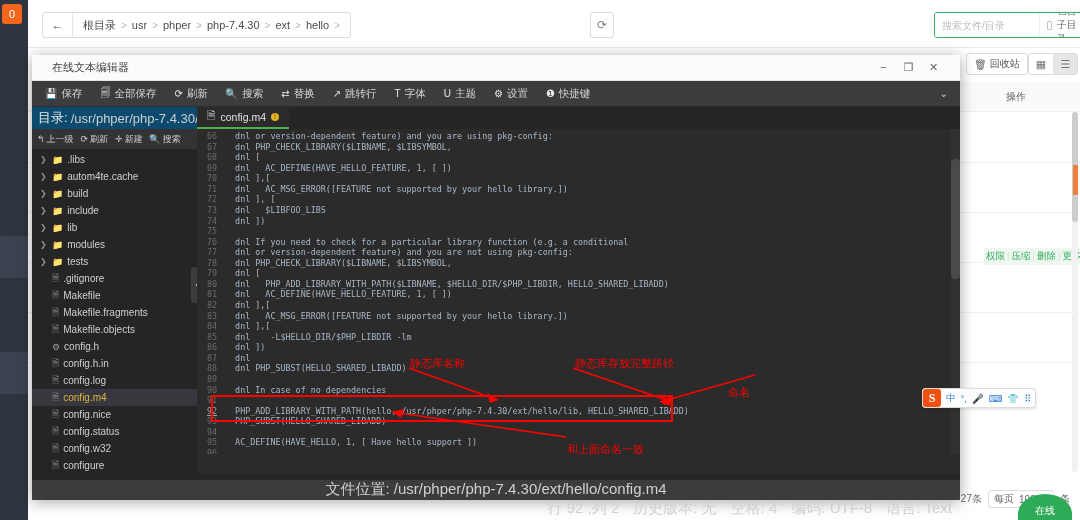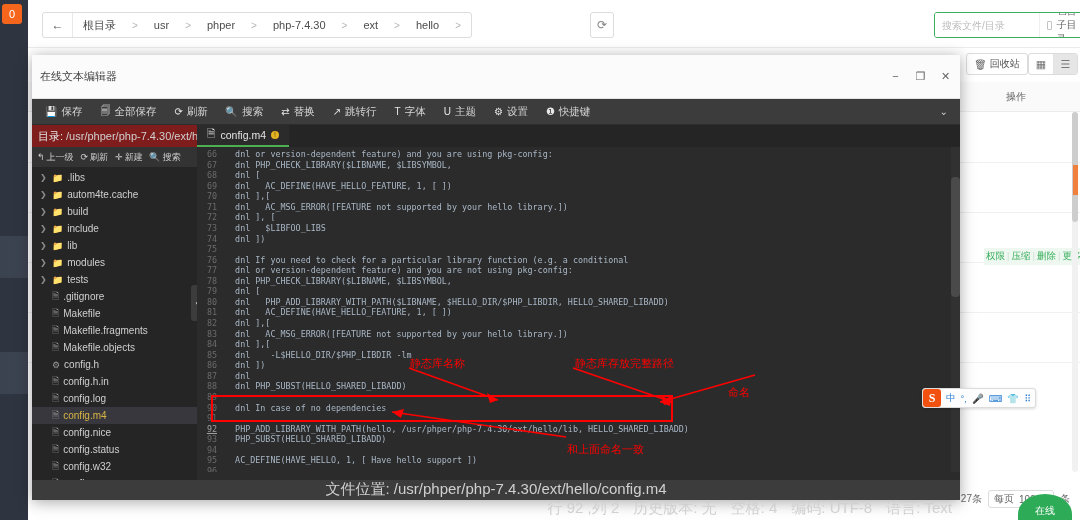--- a/index.html
+++ b/index.html
@@ -35,21 +35,21 @@
   }
   .crumbbox {
     position: absolute; left: 14px; top: 12px; height: 26px;
     display: flex; align-items: center;
     border: 1px solid #dcdcdc; border-radius: 3px; background: #fff;
   }
   .crumb-back {
     width: 30px; height: 24px; display:flex; align-items:center; justify-content:center;
     border-right: 1px solid #e8e8e8; color: #555; font-size: 12px;
   }
-  .crumbs { display: flex; align-items: center; padding: 0 10px; gap: 16px; }
+  .crumbs { display: flex; align-items: center; padding: 0 10px; gap: 5px; }
   .crumb { font-size: 11px; color: #4c4c4c; }
   .crumb-sep { font-size: 10px; color: #b6b6b6; }
   .refresh-btn {
     position: absolute; left: 562px; top: 12px; width: 24px; height: 26px;
     border: 1px solid #dcdcdc; border-radius: 3px; background: #fff;
     display:flex; align-items:center; justify-content:center;
     font-size: 12px; color: #888;
   }
   .searchwrap {
     position: absolute; left: 866px; top: 12px; height: 26px;
@@ -114,22 +114,22 @@
   .page-scroll { position:absolute; right: 2px; top: 112px; width: 6px; height: 360px; background:#f1f1f1; border-radius:3px; }
   .page-scroll i { display:block; width:6px; height:110px; background:#cdcdcd; border-radius:3px; }
   .orange-mark { position: absolute; right: 2px; top: 165px; width: 5px; height: 30px; background: #f0803c; }
 
   
   .editor {
     position: absolute; left: 32px; top: 55px; width: 928px; height: 445px;
     background: #252526; box-shadow: 0 2px 14px rgba(0,0,0,.35);
   }
   .ed-title {
-    height: 44px; background: #fbfbfb; border-bottom: 1px solid #e4e4e4;
-    display: flex; align-items: center; padding: 0 8px;
+    height: 26px; background: #fbfbfb; border-bottom: 1px solid #e4e4e4;
+    display: flex; align-items: center; padding: 0 20px;
     font-size: 11px; color: #444;
   }
   .ed-wincontrols { margin-left: auto; display: flex; gap: 12px; color: #666; font-size: 11px; }
   .wc { width: 13px; text-align: center; cursor: default; }
 
   .ed-toolbar {
     height: 26px; background: #3c3c3c;
     display: flex; align-items: center; padding-left: 4px;
     border-bottom: 1px solid #2d2d2d;
   }
@@ -140,21 +140,21 @@
   }
   .tb-ico { font-size: 10px; color: #e8e8e8; }
   .tb-chevron { margin-left: auto; padding-right: 12px; color: #cfcfcf; font-size: 10px; }
 
   .ed-body { display: flex; height: 367px; }
 
   
   .tree { width: 165px; background: #252526; position: relative; }
   .tree-path {
     height: 22px; display:flex; align-items:center; padding: 0 6px;
-    font-size: 11px; color: #cfcfcf; background: #7f1d1d; white-space: nowrap; overflow: hidden;
+    font-size: 13px; color: #cfcfcf; background: #0c4a6e; white-space: nowrap; overflow: hidden;
   }
   .tree-path b { color: #e6e6e6; font-weight: normal; margin-right: 3px; }
   .tree-actions {
     height: 20px; display: flex; align-items: center; gap: 7px; padding: 0 5px;
     background: #333334; font-size: 9px; color: #cfcfcf;
   }
   .ta { display: flex; align-items: center; gap: 2px; white-space: nowrap; }
   .tree-list { height: 325px; overflow: hidden; padding-top: 2px; }
   .tnode {
     height: 17px; display: flex; align-items: center; gap: 4px;

